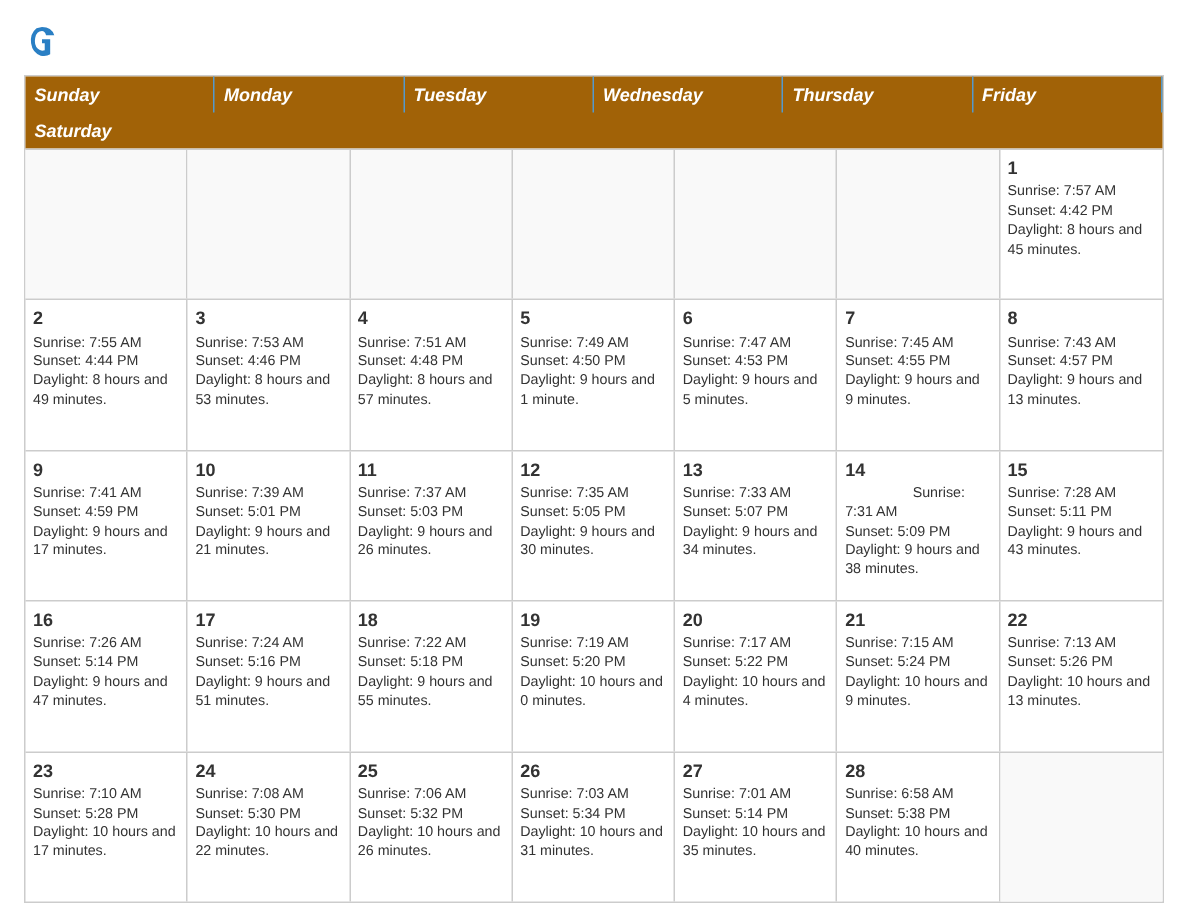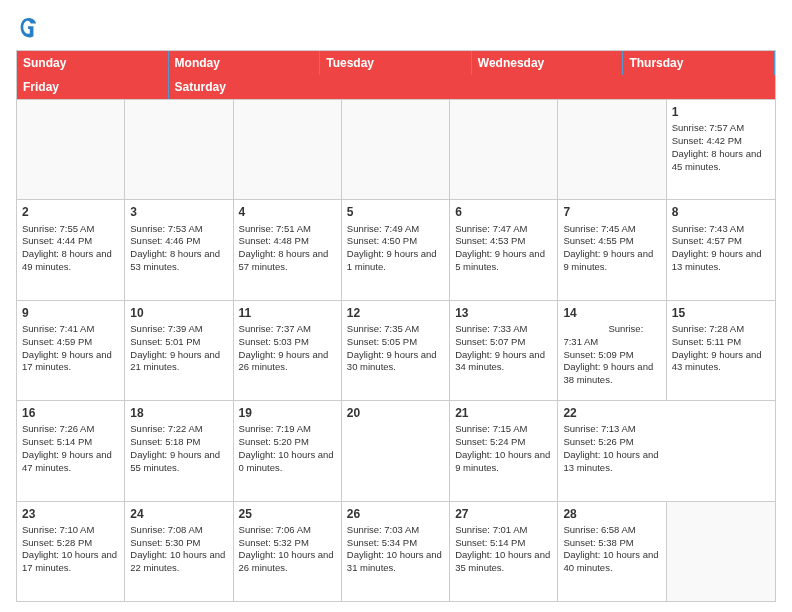--- a/index.html
+++ b/index.html
@@ -54,22 +54,23 @@
       color: #555;
     }
     .calendar {
       flex: 1;
       display: flex;
       flex-direction: column;
       border: 1px solid #ccc;
     }
     .cal-header-row {
       display: grid;
-      grid-template-columns: repeat(5, 1fr);
-      background: #ef4444;
+      grid-template-columns: repeat(6, 1fr);
+      background: #a16207;
+      font-style: italic;
     }
     .cal-header-cell {
       color: #fff;
       font-size: 12px;
       font-weight: bold;
       padding: 5px 6px;
       text-align: left;
       border-right: 1px solid #5599cc;
     }
     .cal-header-cell:last-child { border-right: none; }
@@ -187,27 +188,32 @@
 Sunset: 5:09 PM
 Daylight: 9 hours and 38 minutes.</span></div>
           <div class="cal-cell"><span class="day-num">15</span><span style="white-space: pre-line;">Sunrise: 7:28 AM
 Sunset: 5:11 PM
 Daylight: 9 hours and 43 minutes.</span></div>
         </div>
         <div class="cal-week">
           <div class="cal-cell"><span class="day-num">16</span><span style="white-space: pre-line;">Sunrise: 7:26 AM
 Sunset: 5:14 PM
 Daylight: 9 hours and 47 minutes.</span></div>
+          <div class="cal-cell"><span class="day-num">17</span><span style="white-space: pre-line;">Sunrise: 7:24 AM
+Sunset: 5:16 PM
+Daylight: 9 hours and 51 minutes.</span></div>
           <div class="cal-cell"><span class="day-num">18</span><span style="white-space: pre-line;">Sunrise: 7:22 AM
 Sunset: 5:18 PM
 Daylight: 9 hours and 55 minutes.</span></div>
           <div class="cal-cell"><span class="day-num">19</span><span style="white-space: pre-line; margin-top: 36px;">Sunrise: 7:19 AM
 Sunset: 5:20 PM
 Daylight: 10 hours and 0 minutes.</span></div>
-          <div class="cal-cell"><span class="day-num">20</span></div>
+          <div class="cal-cell"><span class="day-num">20</span><span style="white-space: pre-line;">Sunrise: 7:17 AM
+Sunset: 5:22 PM
+Daylight: 10 hours and 4 minutes.</span></div>
           <div class="cal-cell"><span class="day-num">21</span><span style="white-space: pre-line;">Sunrise: 7:15 AM
 Sunset: 5:24 PM
 Daylight: 10 hours and 9 minutes.</span></div>
           <div class="cal-cell"><span class="day-num">22</span><span style="white-space: pre-line;">Sunrise: 7:13 AM
 Sunset: 5:26 PM
 Daylight: 10 hours and 13 minutes.</span></div>
         </div>
         <div class="cal-week">
           <div class="cal-cell"><span class="day-num">23</span><span style="white-space: pre-line;">Sunrise: 7:10 AM
 Sunset: 5:28 PM

